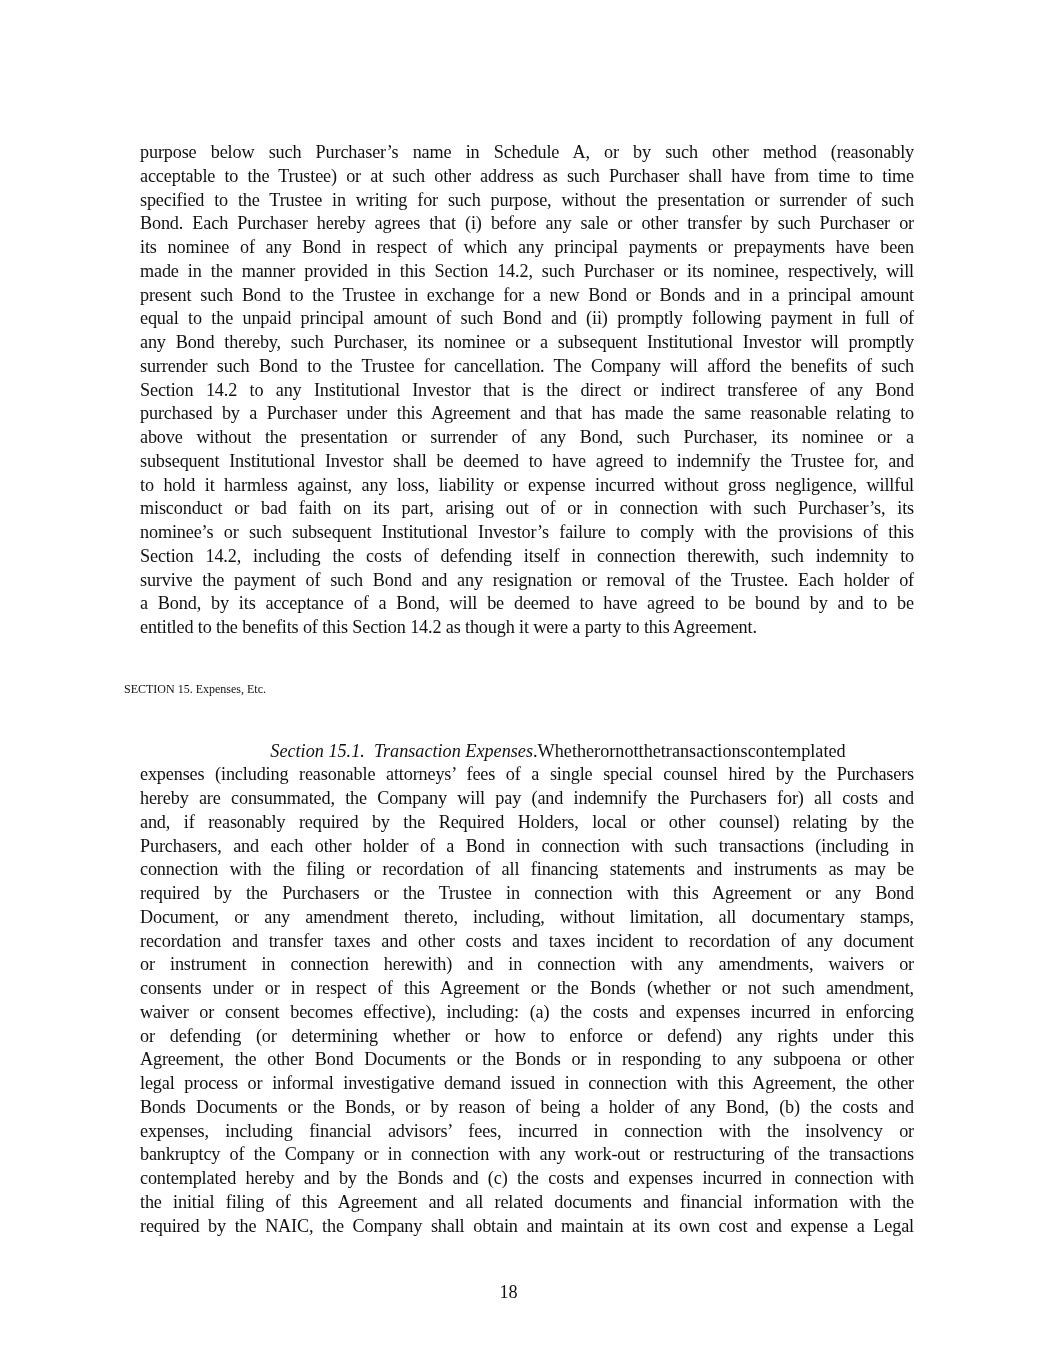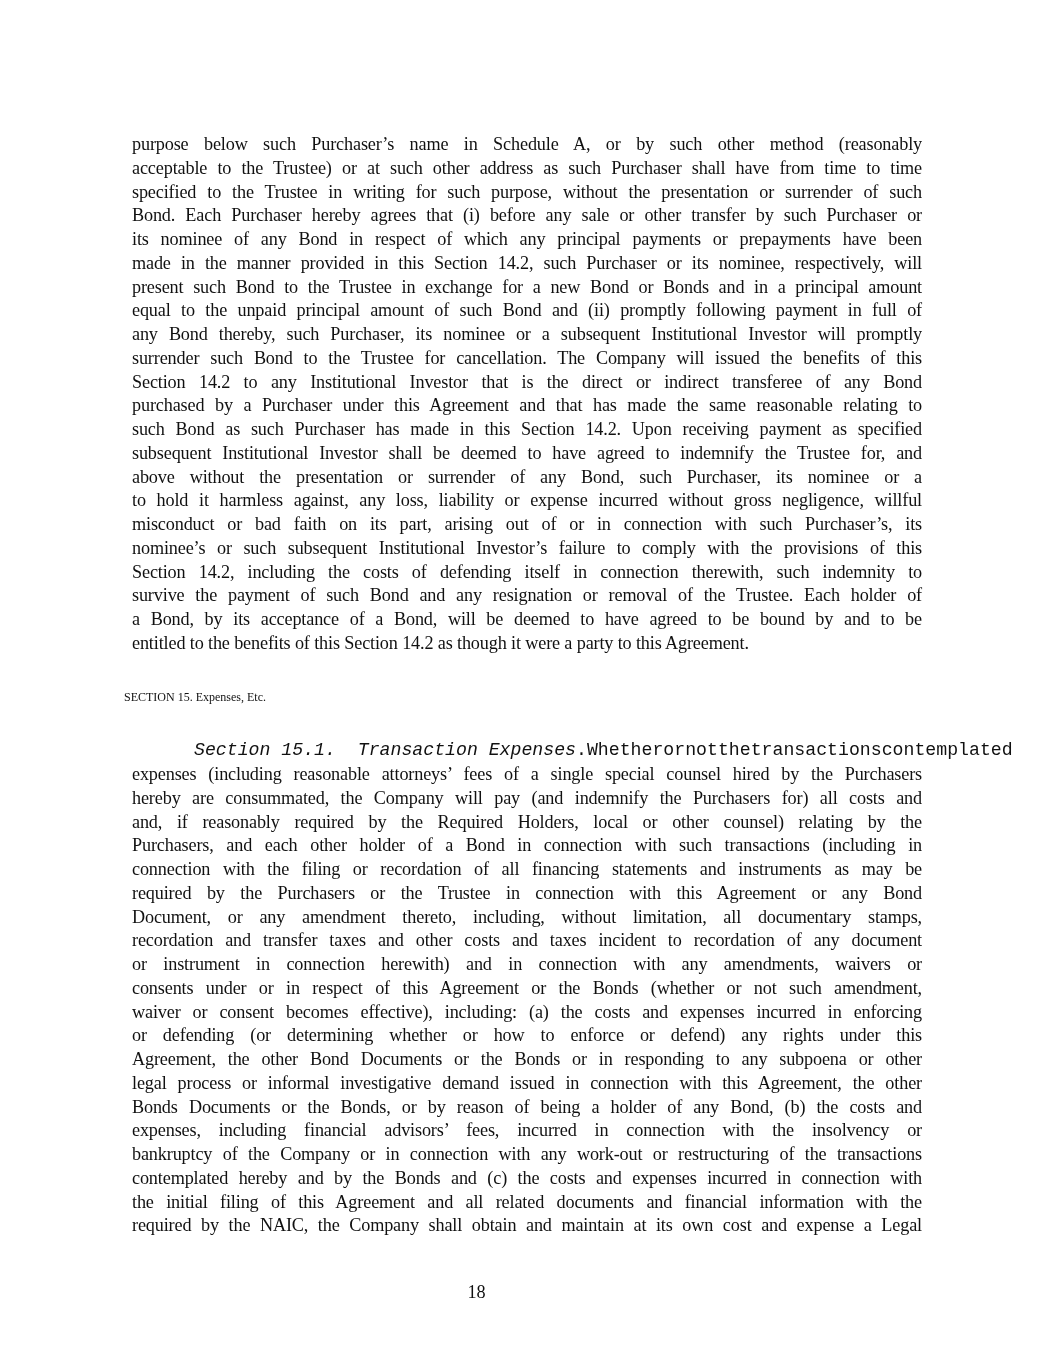--- a/index.html
+++ b/index.html
@@ -15,21 +15,21 @@
       font-family: "Liberation Serif", "DejaVu Serif", serif;
       color: #111111;
     }
     .page {
       position: absolute;
       left: 124px;
       top: 125px;
       width: 806px;
     }
     .para {
-      margin: 8px;
+      margin: 16px;
       padding: 0;
     }
     .line {
       display: block;
       font-size: 18.2px;
       line-height: 23.75px;
       height: 23.75px;
       white-space: nowrap;
       text-align: justify;
       text-align-last: justify;
@@ -49,58 +49,57 @@
     }
     .indent {
       display: inline-block;
       width: 62px;
     }
     .ital {
       font-style: italic;
     }
     .line-flex {
       display: flex;
-      justify-content: flex-start;
+      justify-content: center;
       font-size: 18.2px;
       line-height: 23.75px;
       height: 23.75px;
       white-space: nowrap;
-      font-family: Liberation Mono, monospace;
     }
     .page-number {
       position: absolute;
       top: 1281px;
       left: 0;
       width: 953px;
       text-align: center;
       font-size: 18.2px;
       line-height: 22px;
+      padding-left: 32px;
     }
   </style>
 </head>
 <body>
 
 <div class="page">
 
   <div class="para">
     <span class="line">purpose below such Purchaser’s name in Schedule A, or by such other method (reasonably</span>
     <span class="line">acceptable to the Trustee) or at such other address as such Purchaser shall have from time to time</span>
     <span class="line">specified to the Trustee in writing for such purpose, without the presentation or surrender of such</span>
     <span class="line">Bond. Each Purchaser hereby agrees that (i) before any sale or other transfer by such Purchaser or</span>
     <span class="line">its nominee of any Bond in respect of which any principal payments or prepayments have been</span>
     <span class="line">made in the manner provided in this Section 14.2, such Purchaser or its nominee, respectively, will</span>
     <span class="line">present such Bond to the Trustee in exchange for a new Bond or Bonds and in a principal amount</span>
     <span class="line">equal to the unpaid principal amount of such Bond and (ii) promptly following payment in full of</span>
     <span class="line">any Bond thereby, such Purchaser, its nominee or a subsequent Institutional Investor will promptly</span>
-    <span class="line">surrender such Bond to the Trustee for cancellation. The Company will issued the benefits of this</span>
+    <span class="line">surrender such Bond to the Trustee for cancellation. The Company will afford the benefits of such</span>
     <span class="line">Section 14.2 to any Institutional Investor that is the direct or indirect transferee of any Bond</span>
     <span class="line">purchased by a Purchaser under this Agreement and that has made the same reasonable relating to</span>
-    <span class="line">such Bond as such Purchaser has made in this Section 14.2. Upon receiving payment as specified</span>
+    <span class="line">above without the presentation or surrender of any Bond, such Purchaser, its nominee or a</span>
     <span class="line">subsequent Institutional Investor shall be deemed to have agreed to indemnify the Trustee for, and</span>
-    <span class="line">above without the presentation or surrender of any Bond, such Purchaser, its nominee or a</span>
     <span class="line">to hold it harmless against, any loss, liability or expense incurred without gross negligence, willful</span>
     <span class="line">misconduct or bad faith on its part, arising out of or in connection with such Purchaser’s, its</span>
     <span class="line">nominee’s or such subsequent Institutional Investor’s failure to comply with the provisions of this</span>
     <span class="line">Section 14.2, including the costs of defending itself in connection therewith, such indemnity to</span>
     <span class="line">survive the payment of such Bond and any resignation or removal of the Trustee. Each holder of</span>
     <span class="line">a Bond, by its acceptance of a Bond, will be deemed to have agreed to be bound by and to be</span>
     <span class="line last">entitled to the benefits of this Section 14.2 as though it were a party to this Agreement.</span>
   </div>
 
   <div class="gap"></div>

